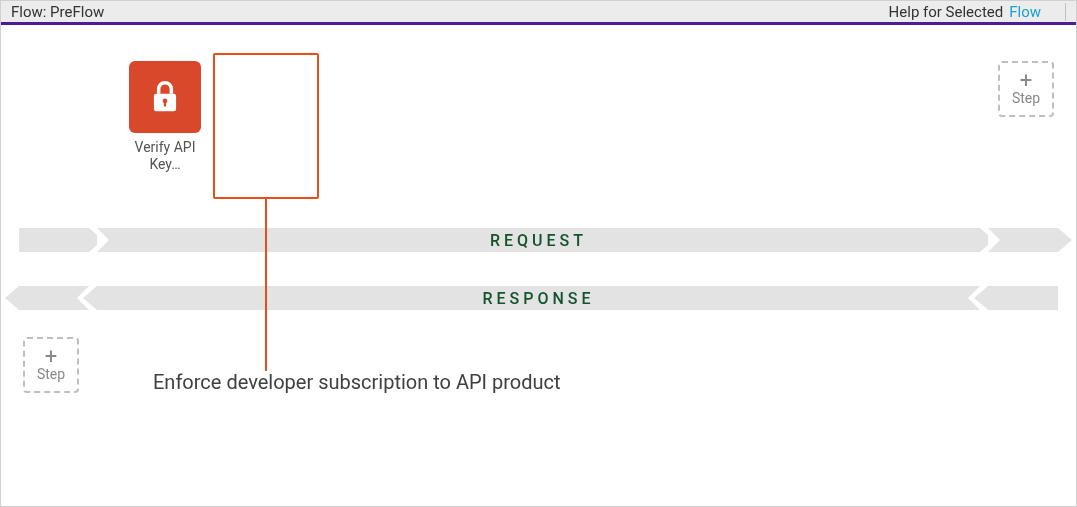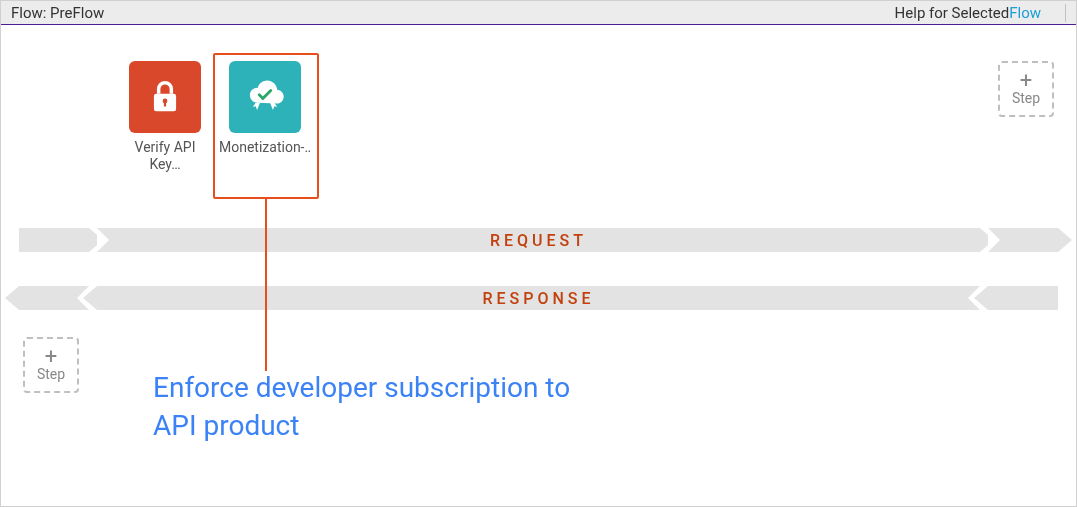--- a/index.html
+++ b/index.html
@@ -14,31 +14,32 @@
   .container {
     border: 1px solid #d0d0d0;
     width: 1077px;
     height: 507px;
     position: relative;
     background: #fff;
   }
   .topbar {
     height: 24px;
     background: #ececec;
-    border-bottom: 1px solid #4c1d95;
+    border-bottom: 3px solid #4c1d95;
     display: flex;
     align-items: center;
     justify-content: space-between;
     padding: 0 10px;
     font-size: 15px;
     color: #333;
   }
   .topbar-right {
     display: flex;
     align-items: flex-start;
+    gap: 6px;
   }
   .flow-link {
     color: #1a9fd6;
     cursor: pointer;
     padding-right: 24px;
     border-right: 1px solid #c0c0c0;
   }
   .canvas {
     position: relative;
     width: 100%;
@@ -128,21 +129,21 @@
     position: relative;
     display: flex;
     align-items: center;
   }
   .lane-label {
     position: absolute;
     left: 50%;
     transform: translateX(-50%);
     font-size: 16px;
     letter-spacing: 4px;
-    color: #c2410c;
+    color: #14532d;
     font-weight: 500;
     pointer-events: none;
   }
 
   
   .step-btn {
     position: absolute;
     width: 56px;
     height: 56px;
     border: 2px dashed #bfbfbf;
@@ -164,22 +165,22 @@
   }
 
   
   .callout-line {
     position: absolute;
     width: 2px;
     background: #e84e1c;
   }
   .callout-text {
     position: absolute;
-    font-size: 28px;
-    color: #3b82f6;
+    font-size: 20px;
+    color: #404040;
     line-height: 1.35;
     max-width: 420px;
   }
 </style>
 </head>
 <body>
 
 <div class="container">
 
   <div class="topbar">
@@ -197,31 +198,20 @@
         <svg width="38" height="38" viewBox="0 0 24 24" fill="none">
           <rect x="5" y="10" width="14" height="11" rx="1.5" fill="#fff"></rect>
           <path d="M8 10V7a4 4 0 0 1 8 0v3" stroke="#fff" stroke-width="2.2" fill="none"></path>
           <circle cx="12" cy="14.5" r="1.5" fill="#d9482a"></circle>
           <rect x="11.3" y="15" width="1.4" height="3" fill="#d9482a"></rect>
         </svg>
       </div>
       <div class="label">Verify API Key…</div>
     </div>
 
-    <div class="policy" style="left:218px; top:36px;">
-      <div class="tile tile-teal">
-        <svg width="46" height="46" viewBox="0 0 64 64" fill="none">
-          <path d="M22 40c-6 0-11-4.5-11-10.5S16 19 22 19c1.5-6 7-10 13-10 7.5 0 13.5 6 14 13 5 .5 9 4.5 9 9.5S54 41 49 41" fill="#fff"></path>
-          <path d="M24 29l5 5 11-11" stroke="#2aa868" stroke-width="4" stroke-linecap="round" stroke-linejoin="round" fill="none"></path>
-          <path d="M19 40l-4 6 4-1 2 5 4-10" fill="#fff"></path>
-          <path d="M45 40l4 6-4-1-2 5-4-10" fill="#fff"></path>
-        </svg>
-      </div>
-      <div class="label">Monetization-…</div>
-    </div>
 
     <div class="highlight-box" style="left:212px; top:28px; width:106px; height:146px;"></div>
 
     <div class="lane lane-request">
       <div class="arrow arrow-short arrow-head-r"></div>
       <div class="lane-label-area">
         <div class="arrow arrow-long arrow-head-r arrow-notch-r"></div>
         <span class="lane-label">REQUEST</span>
       </div>
       <div class="arrow arrow-short arrow-head-r arrow-notch-r"></div>

